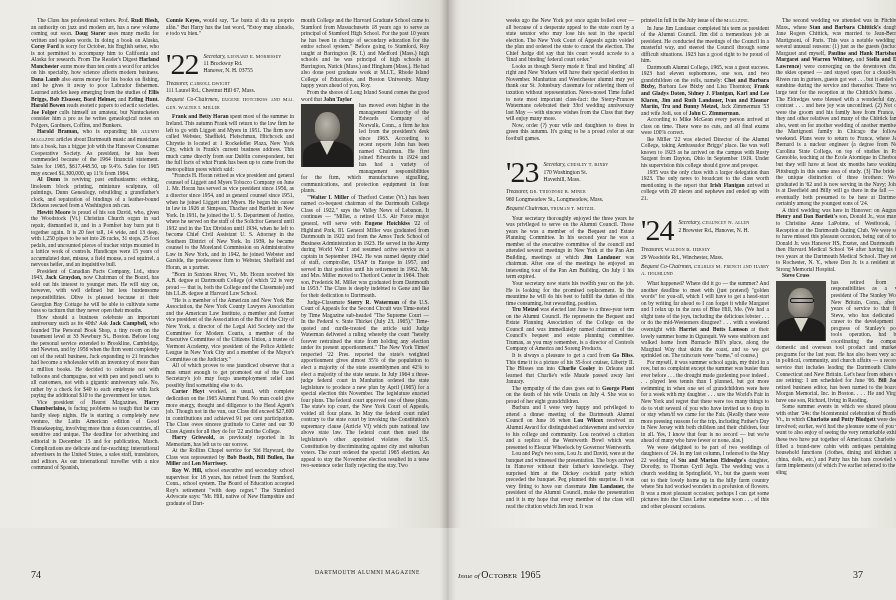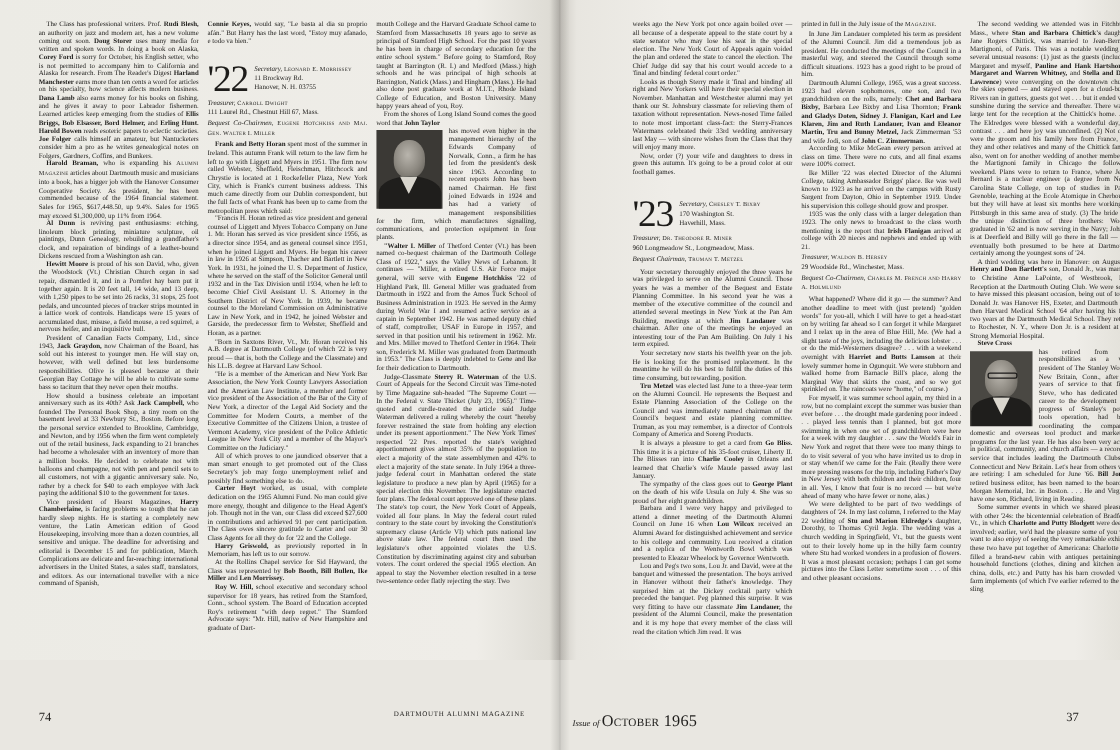--- a/index.html
+++ b/index.html
@@ -123,20 +123,27 @@
       </div>
 
       <div class="col">
         <p style="text-indent:0"><span>printed in full in the July issue of the </span><span class="sc">Magazine.</span></p>
         <p>In June Jim Landauer completed his term as president of the Alumni Council. Jim did a tremendous job as president. He conducted the meetings of the Council in a masterful way, and steered the Council through some difficult situations. 1923 has a good right to be proud of him.</p>
         <p><span>Dartmouth Alumni College, 1965, was a great success. 1923 had eleven sophomores, one son, and two grandchildren on the rolls, namely: </span><b>Chet and Barbara Bixby,</b><span> Barbara Lee Bixby and Lisa Thornton; </span><b>Frank and Gladys Doten, Sidney J. Flanigan, Karl and Lee Klaren, Jim and Ruth Landauer, Ivan and Eleanor Martin, Tru and Bunny Metzel,</b><span> Jack Zimmerman '53 and wife Jodi, son of </span><b>John C. Zimmerman.</b></p>
         <p>According to Mike McGean every person arrived at class on time. There were no cuts, and all final exams were 100% correct.</p>
         <p>Ike Miller '22 was elected Director of the Alumni College, taking Ambassador Briggs' place. Ike was well known to 1923 as he arrived on the campus with Rusty Sargent from Dayton, Ohio in September 1919. Under his supervision this college should grow and prosper.</p>
         <p><span>1935 was the only class with a larger delegation than 1923. The only news to broadcast to the class worth mentioning is the report that </span><b>Irish Flanigan</b><span> arrived at college with 20 nieces and nephews and ended up with 21.</span></p>
 
+        <div class="class-head" style="margin-top:16px;">
+          <div class="class-num">'24</div>
+          <div class="class-sec">
+            <i>Secretary,</i> <span class="sc">Chauncey N. Allen</span><br>
+            <span>2 Brewster Rd., Hanover, N. H.</span>
+          </div>
+        </div>
         <div class="officer"><i>Treasurer,</i> <span class="sc">Waldon B. Hersey</span><br><span>29 Woodside Rd., Winchester, Mass.</span></div>
         <div class="officer"><i>Bequest Co-Chairmen,</i> <span class="sc">Charles M. French and Harry A. Holmlund</span></div>
 
         <p><span>What happened? Where did it go — the summer? And another deadline to meet with (just pretend) "golden words" for you-all, which I will have to get a head-start on by writing far ahead so I can forget it while Margaret and I relax up in the area of Blue Hill, Me. (We had a slight taste of the joys, including the delicious lobster . . . or do the mid-Westerners disagree? . . . with a weekend overnight with </span><b>Harriet and Butts Lamson</b><span> at their lovely summer home in Ogunquit. We were stubborn and walked home from Barnacle Bill's place, along the Marginal Way that skirts the coast, and so we got sprinkled on. The raincoats were "home," of course.)</span></p>
         <p>For myself, it was summer school again, my third in a row, but no complaint except the summer was busier than ever before . . . the drought made gardening poor indeed . . . played less tennis than I planned, but got more swimming in when one set of grandchildren were here for a week with my daughter . . . saw the World's Fair in New York and regret that there were too many things to do to visit several of you who have invited us to drop in or stay when/if we came for the Fair. (Really there were more pressing reasons for the trip, including Father's Day in New Jersey with both children and their children, four in all. Yes, I know that four is no record — but we're ahead of many who have fewer or none, alas.)</p>
         <p><span>We were delighted to be part of two weddings of daughters of '24. In my last column, I referred to the May 22 wedding of </span><b>Stu and Marion Eldredge's</b><span> daughter, Dorothy, to Thomas Cyril Jegla. The wedding was a church wedding in Springfield, Vt., but the guests went out to their lovely home up in the hilly farm country where Stu had worked wonders in a profusion of flowers. It was a most pleasant occasion; perhaps I can get some pictures into the Class Letter sometime soon . . . of this and other pleasant occasions.</span></p>
       </div>
 
       <div class="col">
         <p><span>The second wedding we attended was in Fitchburg, Mass., where </span><b>Stan and Barbara Chittick's</b><span> daughter, Jane Rogers Chittick, was married to Jean-Bernard Martignoni, of Paris. This was a notable wedding for several unusual reasons: (1) just as the guests (including Margaret and myself, </span><b>Pauline and Hank Hartshorne, Margaret and Warren Whitney,</b><span> and </span><b>Stella and Dick Lawrence</b><span>) were converging on the downtown church the skies opened — and stayed open for a cloud-burst. Rivers ran in gutters, guests got wet . . . but it ended with sunshine during the service and thereafter. There was a large tent for the reception at the Chittick's home. . . . The Eldredges were blessed with a wonderful day, by contrast . . . and here joy was unconfined. (2) Not only were the groom and his family here from France, but they and other relatives and many of the Chittick family also, went on for another wedding of another member of the Martignoni family in Chicago the following weekend. Plans were to return to France, where Jean-Bernard is a nuclear engineer (a degree from North Carolina State College, on top of studies in Paris, Grenoble, teaching at the Ecole Atomique in Cherbourg) but they will have at least six months here working in Pittsburgh in this same area of study. (3) The bride has the unique distinction of three brothers: Woody graduated in '62 and is now serving in the Navy; Johnny is at Deerfield and Billy will go there in the fall — and eventually both presumed to be here at Dartmouth, certainly among the youngest sons of '24.</span></p>
@@ -146,18 +153,18 @@
           <div class="face" style="left:12px;top:7px;width:26px;height:30px;"></div>
           <div class="glasses" style="left:14px;top:17px;width:22px;"></div>
           <div class="suit" style="left:1px;width:48px;height:24px;"></div>
           <div class="shirt" style="left:18px;top:37px;width:14px;height:14px;"></div>
         </div>
         <p style="text-indent:0"><span> has retired from his responsibilities as a vice president of The Stanley Works, New Britain, Conn., after 36 years of service to that firm. Steve, who has dedicated his career to the development and progress of Stanley's power tools operation, had been coordinating the company's domestic and overseas tool product and marketing programs for the last year. He has also been very active in political, community, and church affairs — a record of service that includes leading the Dartmouth Clubs of Connecticut and New Britain. Let's hear from others who are retiring: I am scheduled for June '66. </span><b>Bill Jones,</b><span> retired business editor, has been named to the board of Morgan Memorial, Inc. in Boston. . . . He and Virginia have one son, Richard, living in Reading.</span></p>
         <p><span>Some summer events in which we shared pleasures with other '24s: the bicentennial celebration of Bradford, Vt., in which </span><b>Charlotte and Putty Blodgett</b><span> were deeply involved; earlier, we'd had the pleasure some of you will want to also enjoy of seeing the very remarkable exhibits these two have put together of Americana: Charlotte has filled a brand-new cabin with antiques pertaining to household functions (clothes, dining and kitchen aids, china, dolls, etc.) and Putty has his barn crowded with farm implements (of which I've earlier referred to the ox-sling</span></p>
       </div>
     </div>
 
-    <div class="footer foot-right-issue" style="position:absolute;"><i>Issue of</i> <span class="sc" style="font-size:13px">October 1965</span></div>
+    <div class="footer foot-right-issue" style="position:absolute;"><i>Issue of</i> <span class="sc" style="font-size:10px">October 1965</span></div>
     <div class="footer foot-right-num" style="position:absolute;">37</div>
   </div>
 </div>
 
 <div class="gutter"></div>
 
 </body></html>

